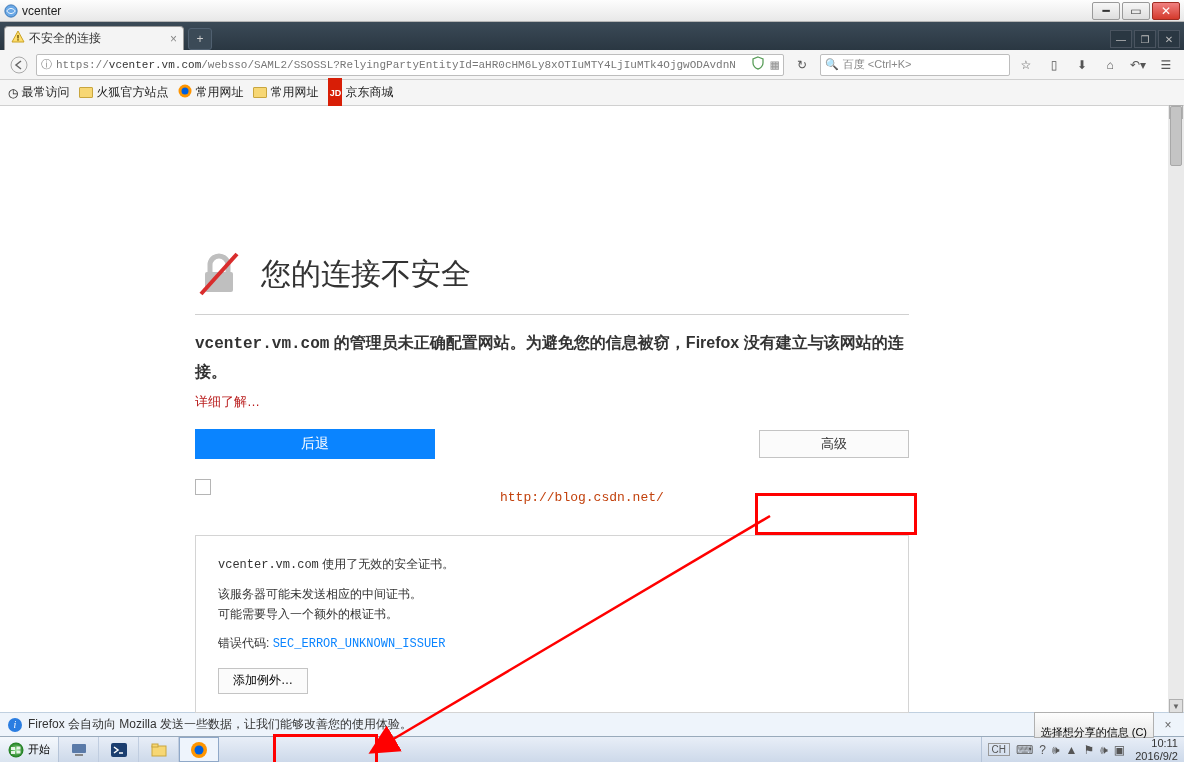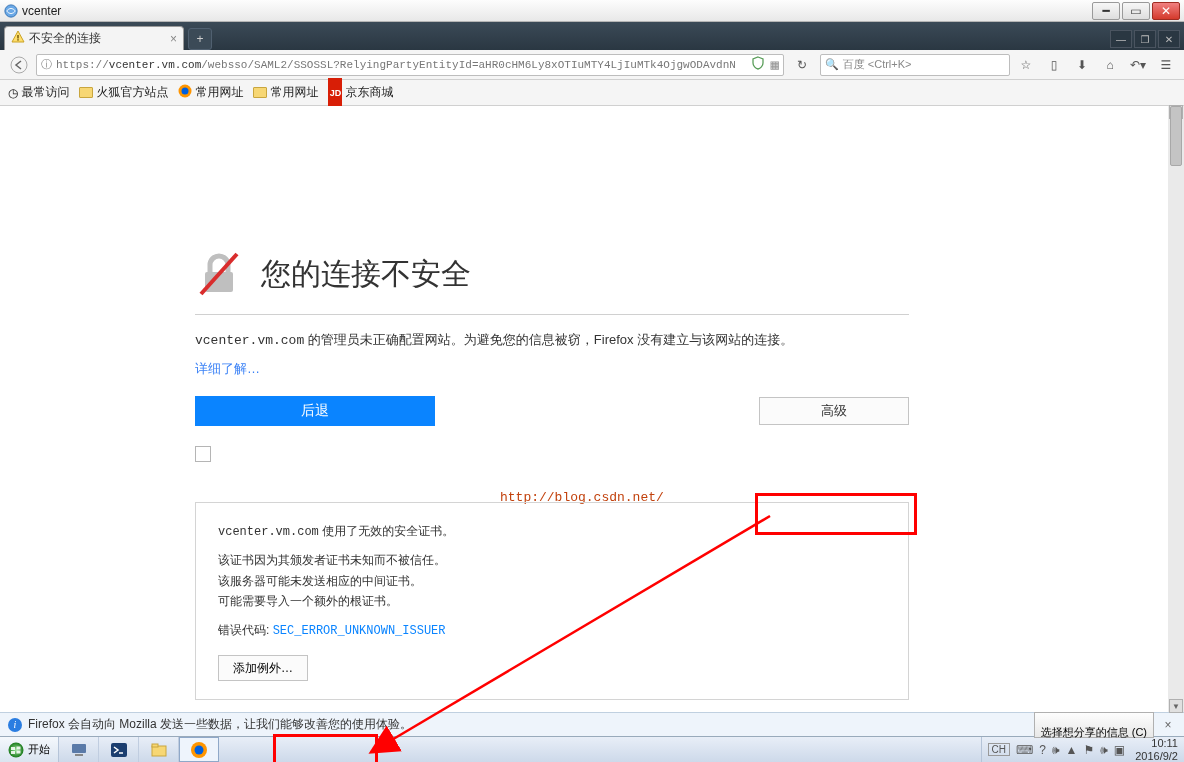--- a/index.html
+++ b/index.html
@@ -44,23 +44,23 @@
   .viewport { position: relative; height: calc(762px - 22px - 28px - 30px - 26px - 24px - 26px); border-right: 16px solid #eaeaea; background:#fff; }
   .scrollbar-thumb { position:absolute; right:-14px; top:0; width:12px; height:60px; background:#c4c4c4; border:1px solid #a8a8a8; border-radius:2px; }
   .scroll-up, .scroll-down { position:absolute; right:-15px; width:14px; height:14px; background:#e0e0e0; border:1px solid #b0b0b0; display:flex; align-items:center; justify-content:center; font-size:8px; color:#666;}
   .scroll-up { top:-1px; } .scroll-down{ bottom:-1px;}
 
   .err-page { position:absolute; left:195px; top:144px; width:714px; font-family: "Microsoft YaHei","Segoe UI",sans-serif; color:#333; }
   .err-head { display:flex; align-items:center; gap:18px; padding-bottom:16px; border-bottom:1px solid #d0d0d0; }
   .lock-slash { position:relative; width:48px; height:48px; }
   .lock-slash svg { width:48px; height:48px; }
   .err-title { font-size:30px; font-weight:300; }
-  .err-desc { margin-top:14px; font-size:13px; line-height:1.7; }
+  .err-desc { margin-top:14px; font-size:16px; line-height:1.7;font-weight:bold; }
   .mono { font-family:"Courier New",monospace; }
-  .learn-more { color:#3b82f6; margin-top:8px; font-size:13px; display:inline-block;}
+  .learn-more { color:#b91c1c; margin-top:8px; font-size:13px; display:inline-block;}
   .btn-row { margin-top:18px; display:flex; gap:16px; align-items:center; }
   .btn-blue { width:240px; height:30px; background:#0a84ff; color:#fff; border:none; font-size:14px; }
   .btn-grey { width:150px; height:28px; background:#fbfbfb; border:1px solid #c4c4c4; font-size:13px; color:#333; margin-left:auto;}
   .chk-row { margin-top:20px; display:flex; align-items:center; gap:8px; font-size:13px; }
   .chkbox { width:16px; height:16px; border:1px solid #b5b5b5; background:#fff; }
 
   .adv-box { margin-top:40px; border:1px solid #d4d4d4; padding:18px 22px; font-size:12px; line-height:1.7; }
   .adv-box .dom { font-family:"Courier New",monospace; }
   .err-code { color:#0a84ff; font-family:"Courier New",monospace; }
   .btn-add-ex { margin-top:14px; width:90px; height:26px; background:#fbfbfb; border:1px solid #c4c4c4; font-size:12px; }
@@ -208,21 +208,20 @@
       <button class="btn-blue">后退</button>
       <button class="btn-grey">高级</button>
     </div>
     <div class="chk-row">
       <div class="chkbox"></div>
     </div>
 
     <div class="adv-box">
       <div><span class="dom">vcenter.vm.com</span><span> 使用了无效的安全证书。</span></div>
       <div style="height:8px"></div>
-      <div>该证书因为其颁发者证书未知而不被信任。</div>
       <div>该服务器可能未发送相应的中间证书。</div>
       <div>可能需要导入一个额外的根证书。</div>
       <div style="height:8px"></div>
       <div><span>错误代码: </span><span class="err-code">SEC_ERROR_UNKNOWN_ISSUER</span></div>
       <button class="btn-add-ex">添加例外…</button>
     </div>
   </div>
 
   <div class="anno anno1"></div>
   <div class="anno anno2"></div>

